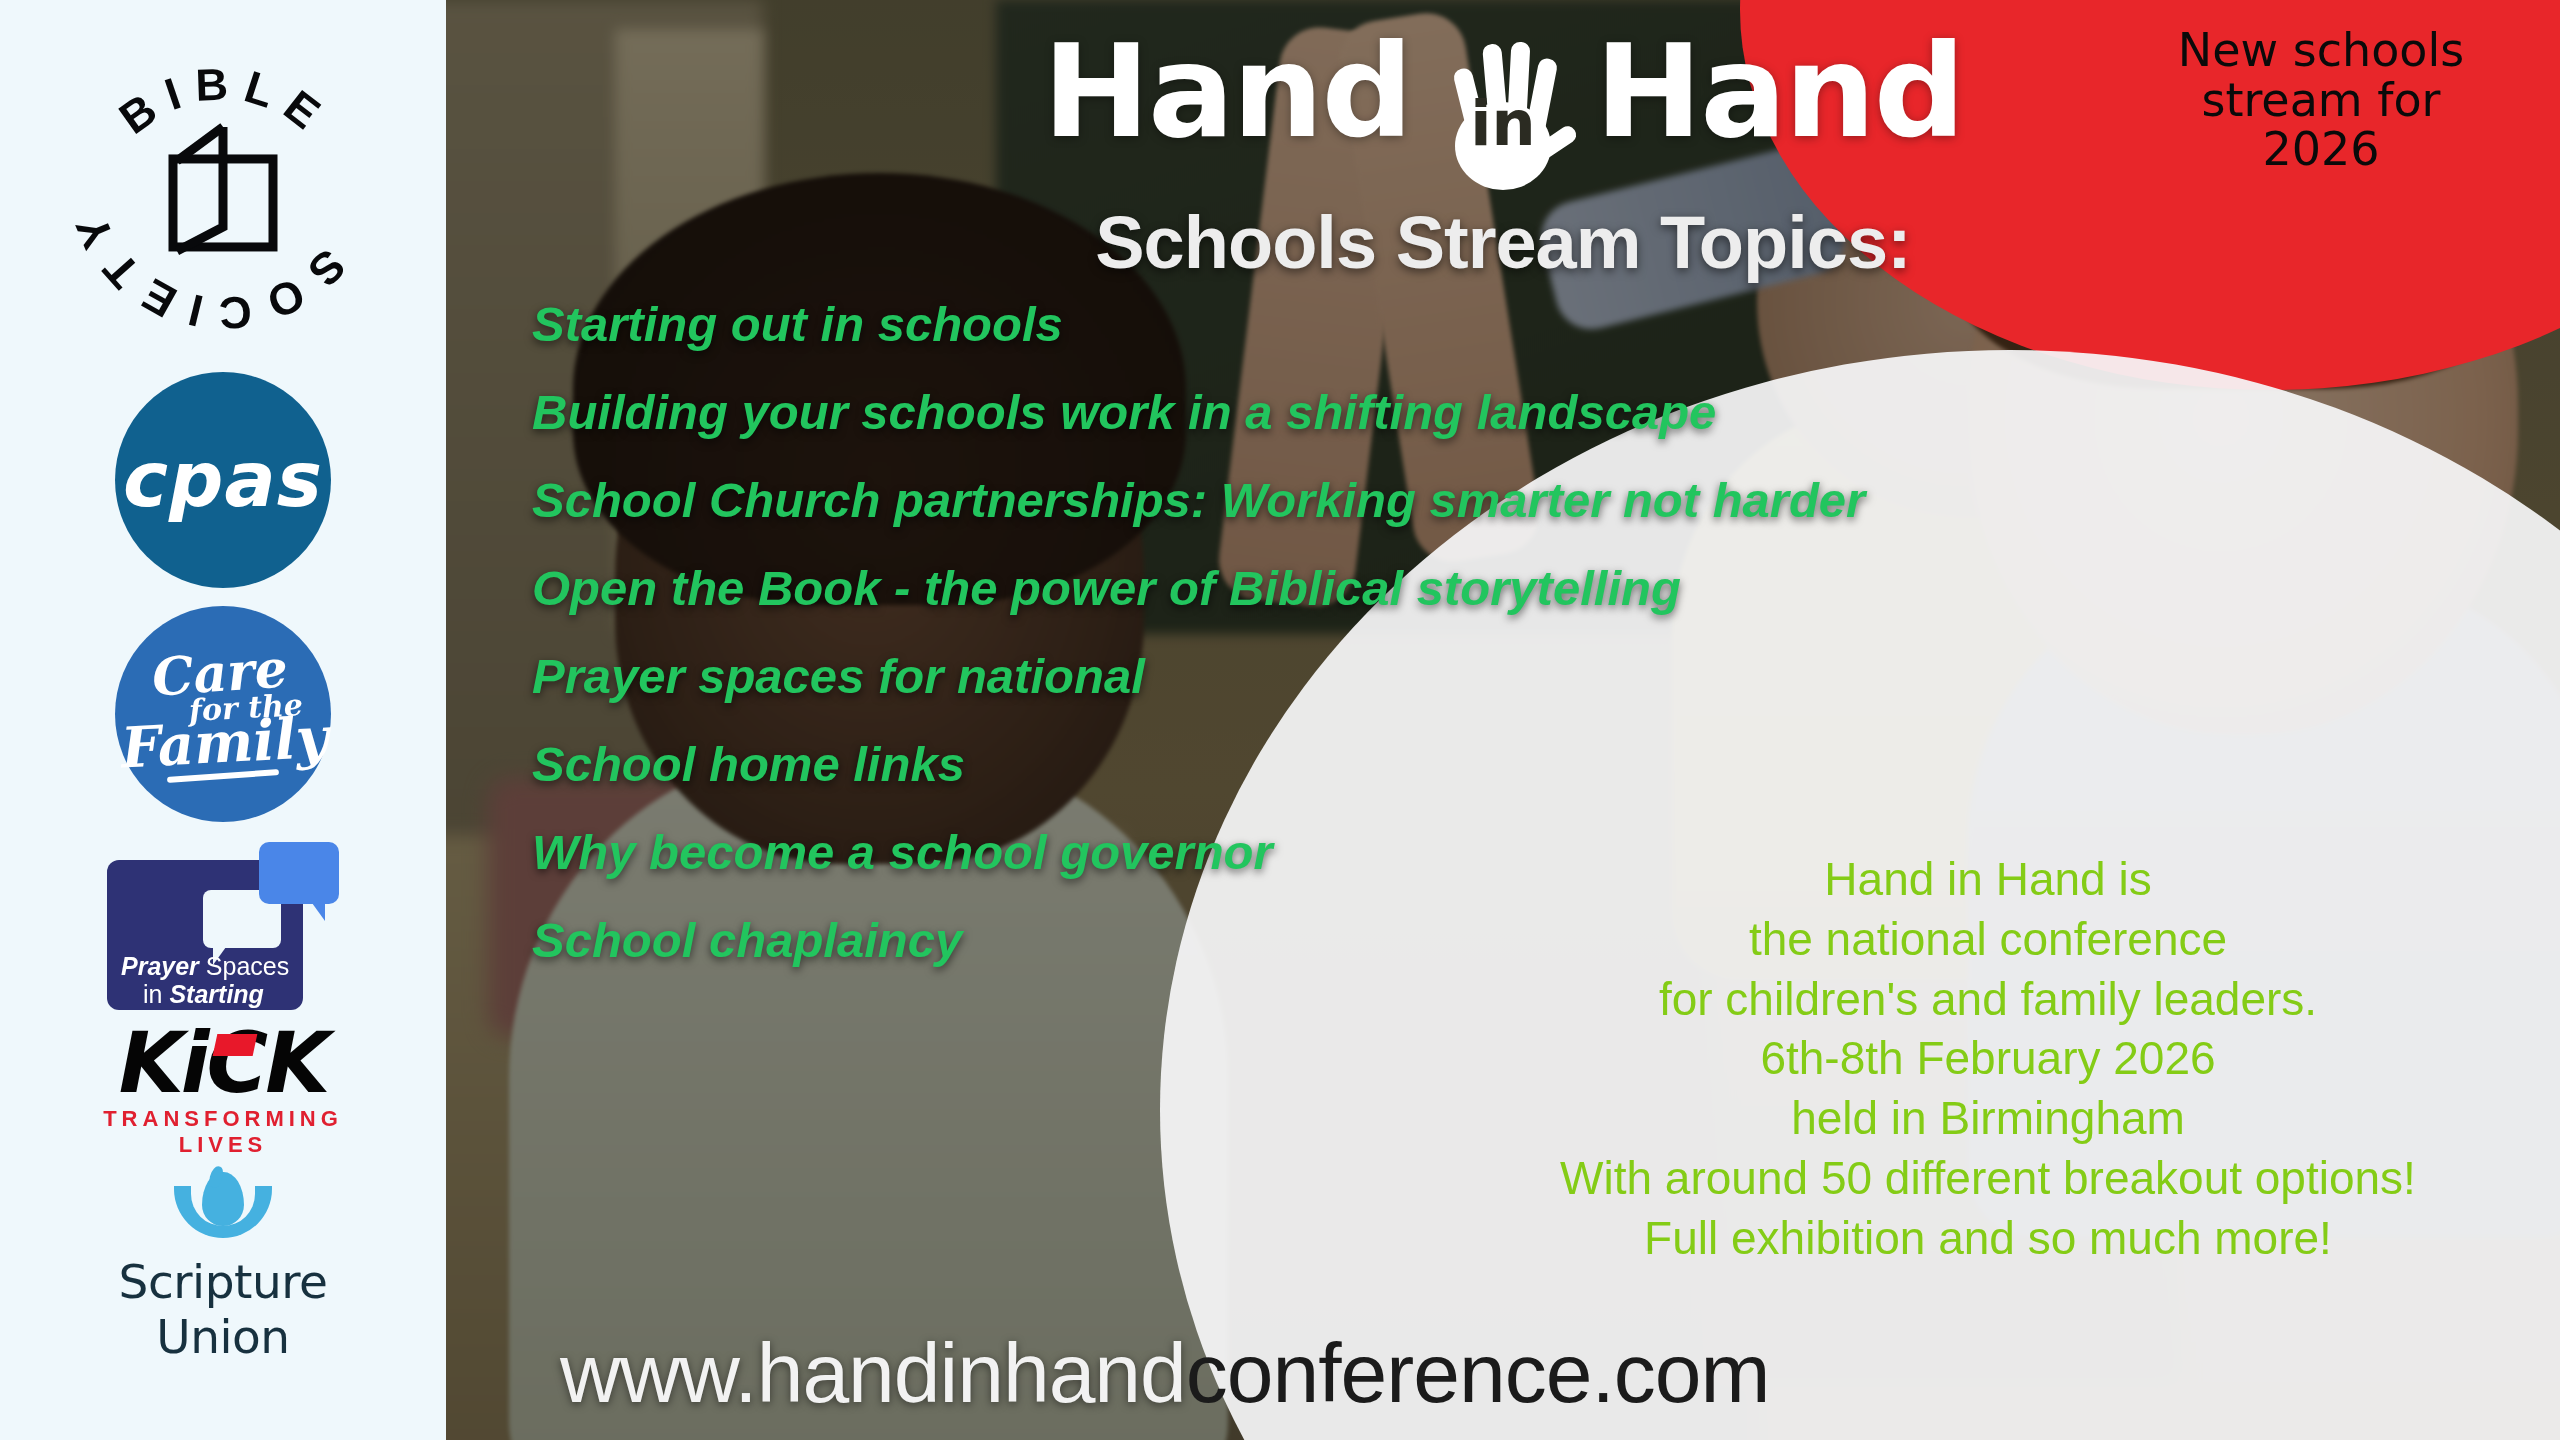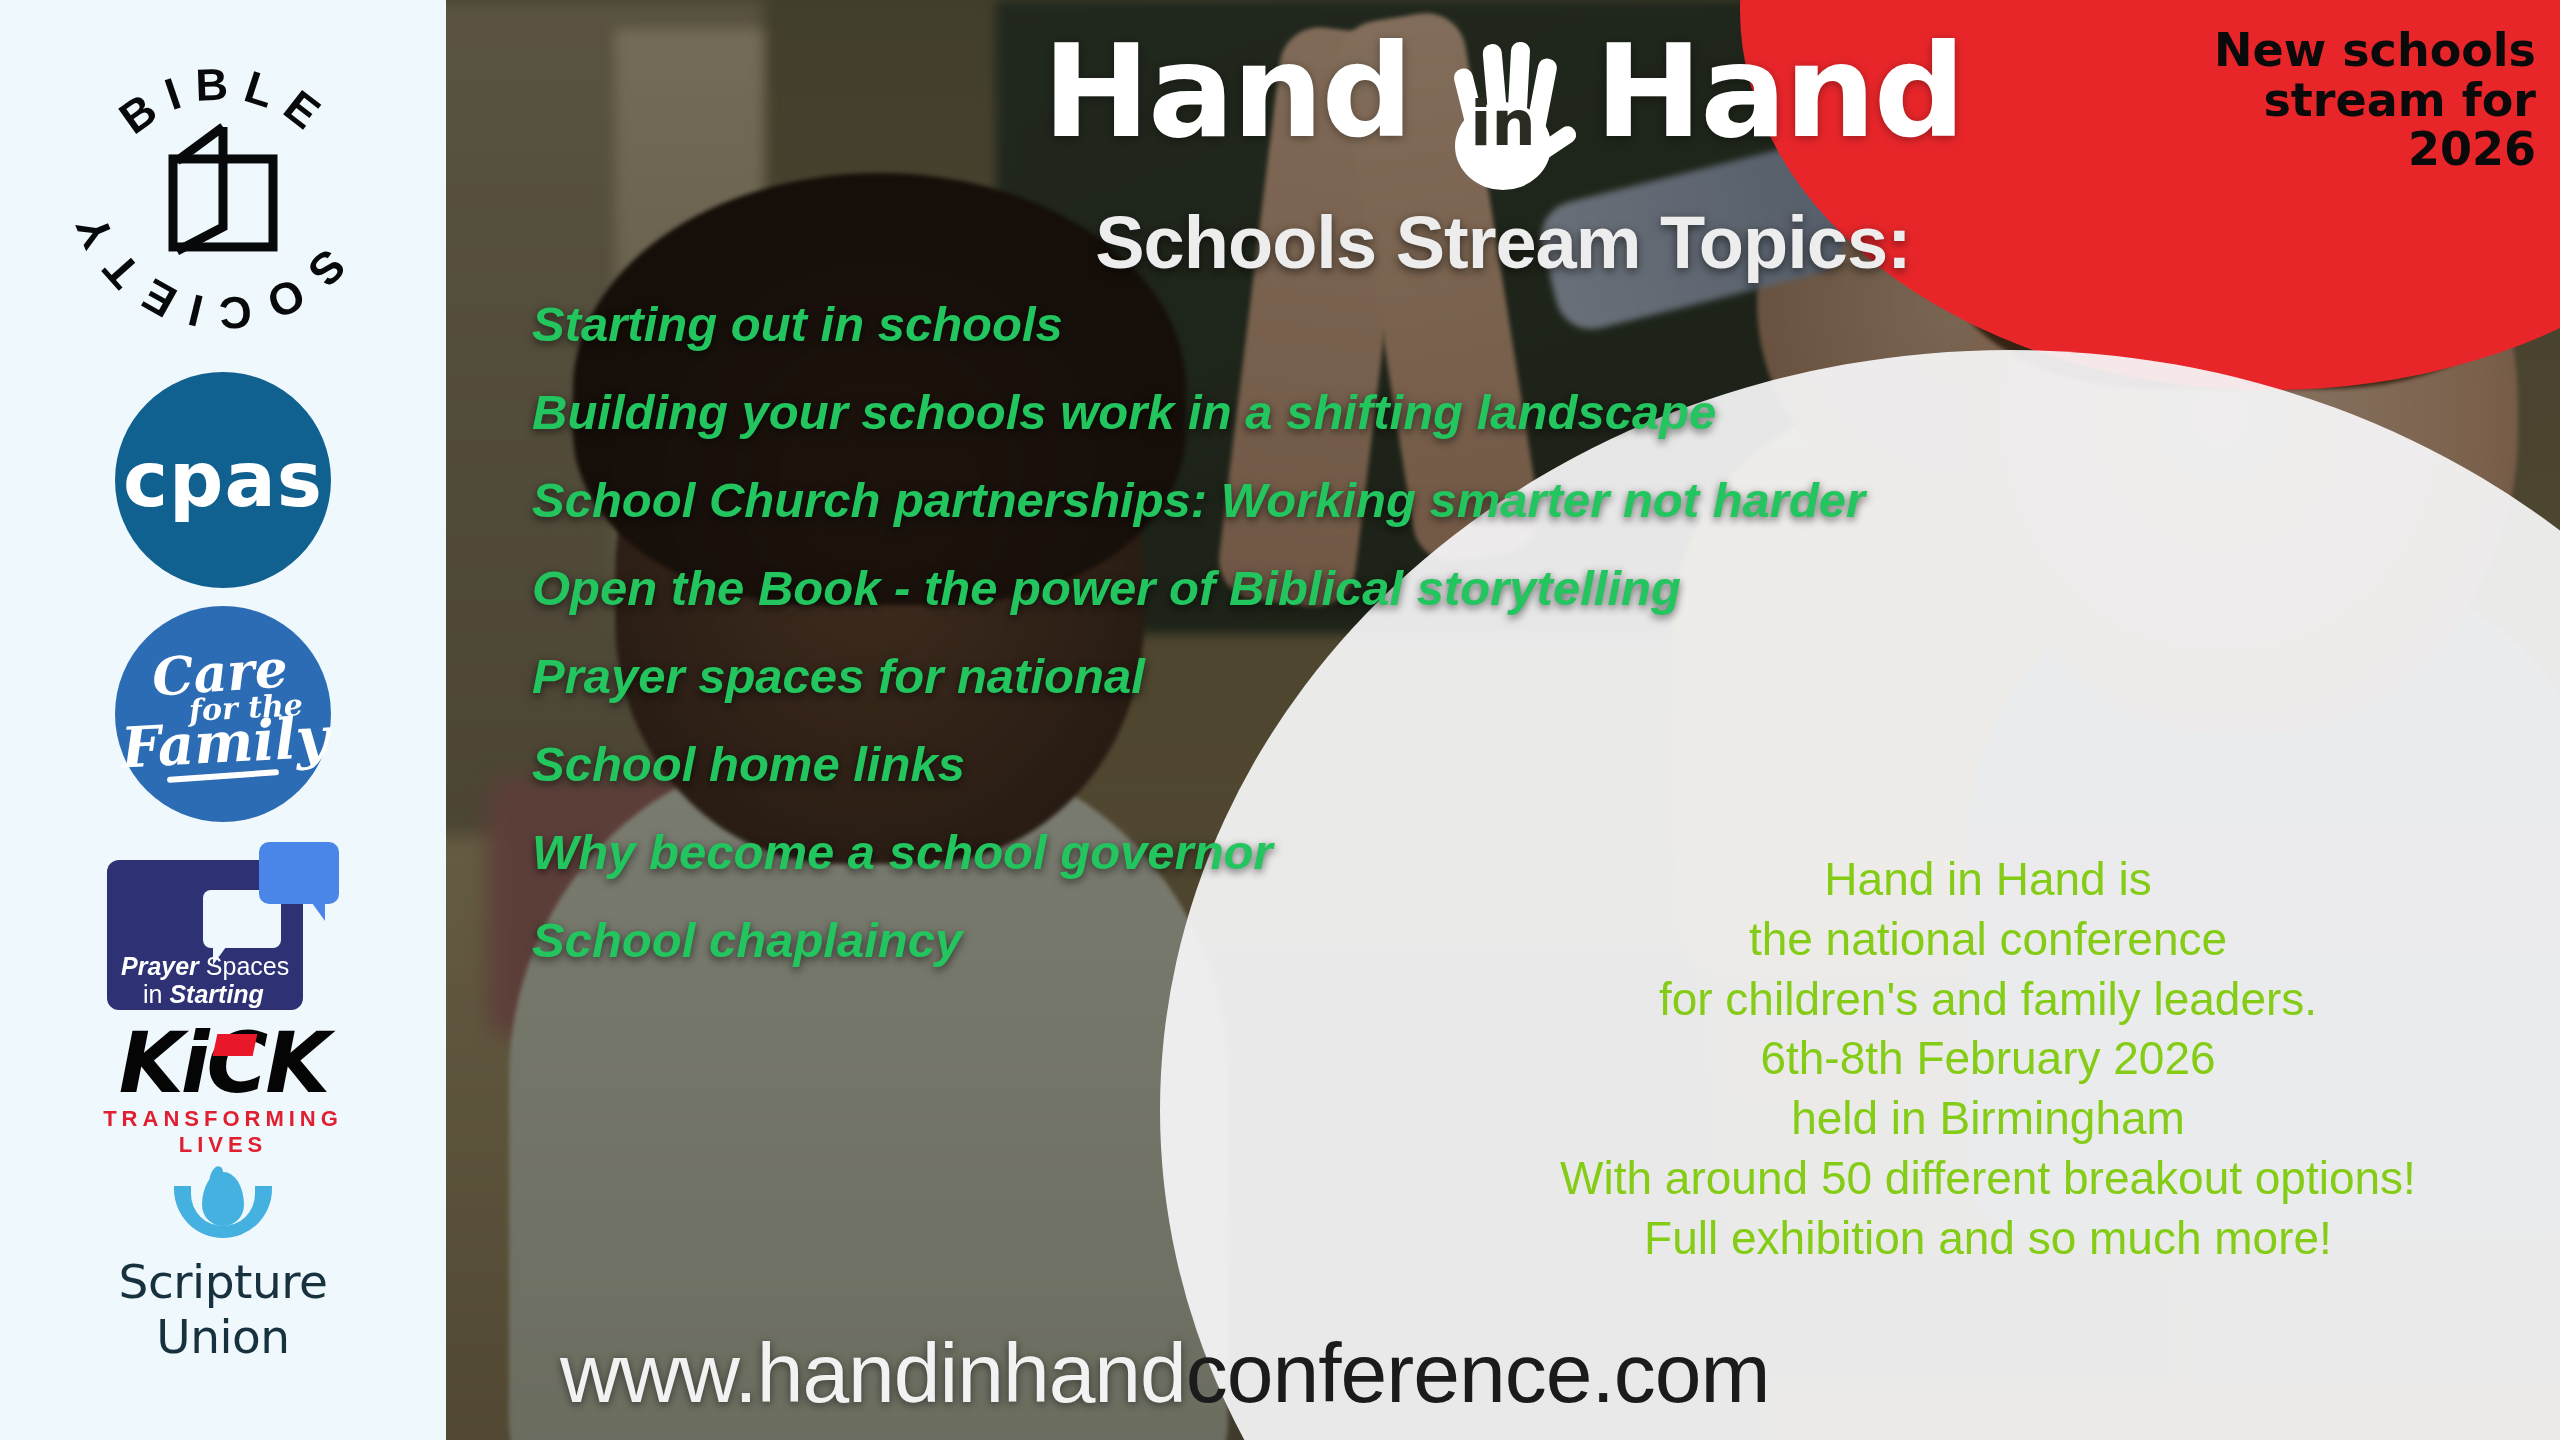--- a/index.html
+++ b/index.html
@@ -16,21 +16,21 @@
     padding:18px 0 12px 0;
   }
 
   
   .bs-logo { position:relative; width:322px; height:340px; flex:none; }
   .bs-ring { position:absolute; inset:0; }
   .bs-mark { position:absolute; left:50%; top:50%; transform:translate(-50%,-48%); }
 
   
   .cpas { width:216px; height:216px; border-radius:50%; background:#10618f;
-          display:flex; align-items:center; justify-content:center; flex:none; margin-top:14px; }
+          display:flex; align-items:center; justify-content:center; flex:none; margin-top:14px;font-style:italic; }
   .cpas-word { color:#ffffff; font-size:76px; font-weight:700; letter-spacing:1px;
                font-family:"DejaVu Sans", sans-serif; line-height:1; }
 
   
   .cftf { width:216px; height:216px; border-radius:50%; background:#2b6cb5;
           display:flex; flex-direction:column; align-items:center; justify-content:center;
           flex:none; margin-top:18px; position:relative; }
   .cftf-1 { color:#fff; font-family:"DejaVu Serif", serif; font-style:italic; font-weight:700;
             font-size:52px; line-height:0.92; transform:rotate(-4deg); margin-left:-6px; }
   .cftf-2 { color:#fff; font-family:"DejaVu Serif", serif; font-style:italic; font-weight:700;
@@ -136,22 +136,22 @@
   .armC { position:absolute; left:52%; top:12%; width:14%; height:9%;
      background:linear-gradient(90deg,#b9c6d8,#93a5bd); border-radius:36px; filter:blur(3px);
      transform:rotate(-14deg); }
 
   .dim { position:absolute; inset:0; background:rgba(12,10,8,0.46); }
 
   
   .redcorner { position:absolute; right:-240px; top:-370px; width:1060px; height:760px;
      background:#e8262a; border-radius:50%; z-index:20; }
   .redtext { position:absolute; right:24px; top:26px; width:430px; z-index:21;
-     text-align:right; color:#0a0a0a; font-size:46px; line-height:1.08;
-     font-family:"DejaVu Sans", sans-serif; font-weight:700; }
+     text-align:center; color:#0a0a0a; font-size:46px; line-height:1.08;
+     font-family:"DejaVu Sans", sans-serif; font-weight:400; }
 
   
   .whiteblob { position:absolute; right:-300px; bottom:-430px; width:1700px; height:1520px;
      background:rgba(246,246,248,0.93); border-radius:50%; z-index:22; }
 
   
   .content { position:absolute; inset:0; z-index:30; }
 
   .hih { position:absolute; left:0; right:0; top:28px; text-align:center; }
   .hih-row { display:inline-flex; gap:3px; }

